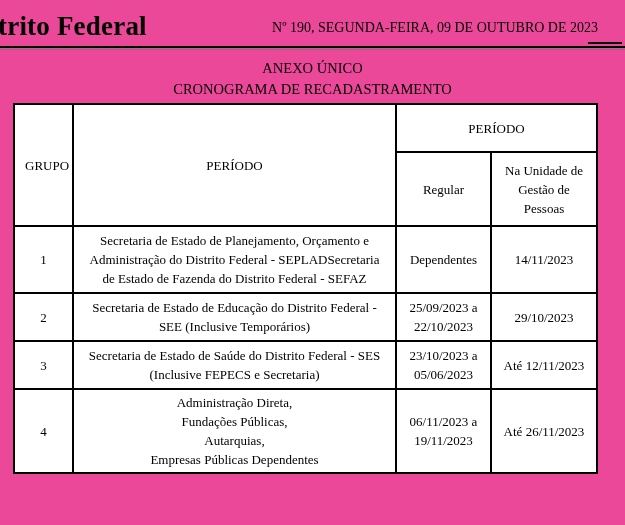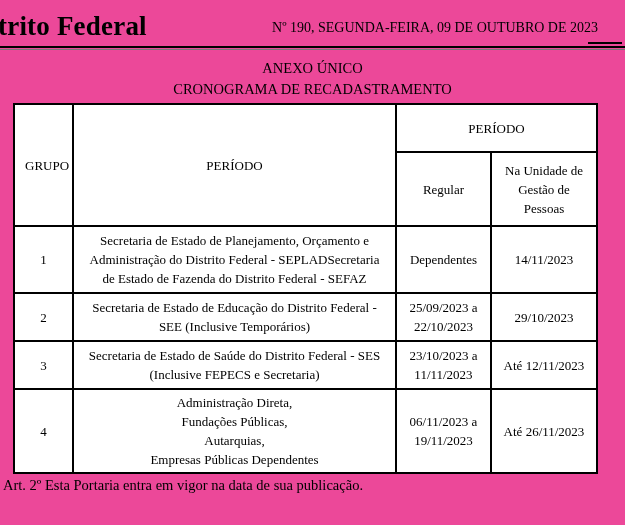--- a/index.html
+++ b/index.html
@@ -98,31 +98,30 @@
 SEE (Inclusive Temporários)</td>
         <td>25/09/2023 a
 22/10/2023</td>
         <td>29/10/2023</td>
       </tr>
       <tr style="height:48px">
         <td>3</td>
         <td class="orgaos-cell">Secretaria de Estado de Saúde do Distrito Federal - SES
 (Inclusive FEPECS e Secretaria)</td>
         <td>23/10/2023 a
-11/11/2023</td>
+05/06/2023</td>
         <td>Até 12/11/2023</td>
       </tr>
       <tr style="height:84px">
         <td>4</td>
         <td class="orgaos-cell">Administração Direta,
 Fundações Públicas,
 Autarquias,
 Empresas Públicas Dependentes</td>
         <td>06/11/2023 a
 19/11/2023</td>
         <td>Até 26/11/2023</td>
       </tr>
     </tbody>
   </table>
 
-  <div class="footer-article">Art. 2º Esta Portaria entra em vigor na data de sua publicação.</div>
 
 </div>
 
 </body></html>

